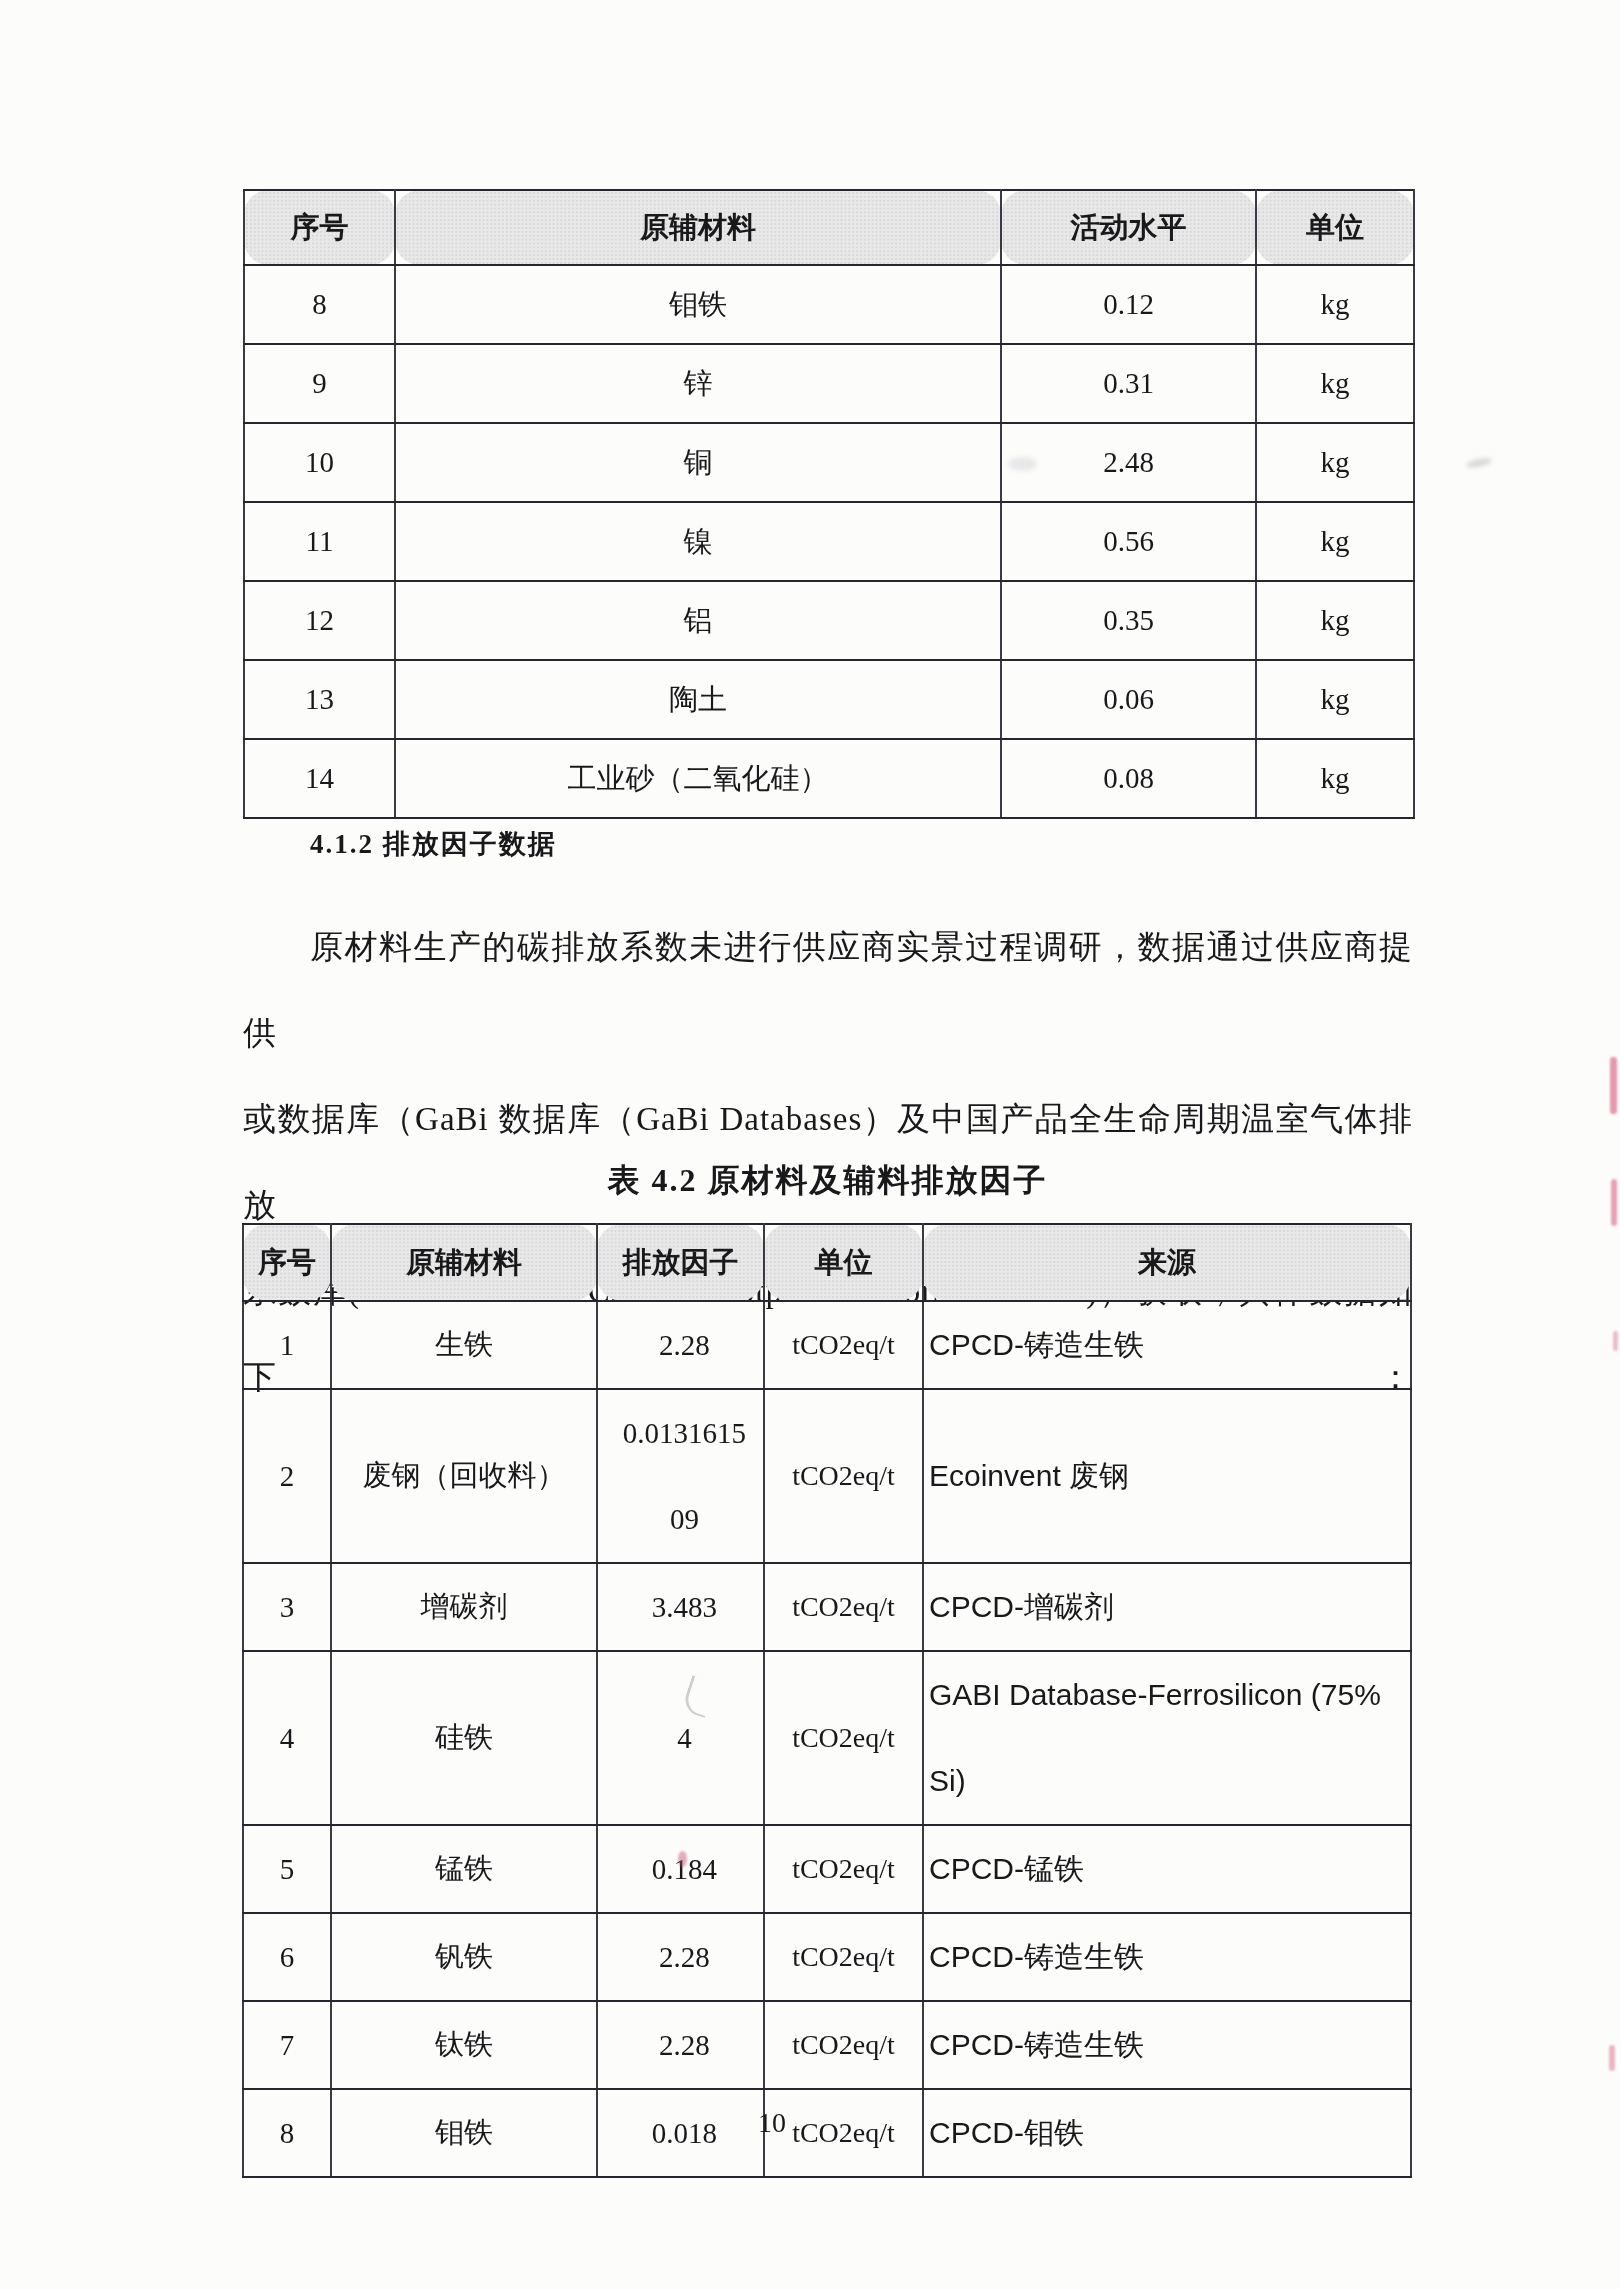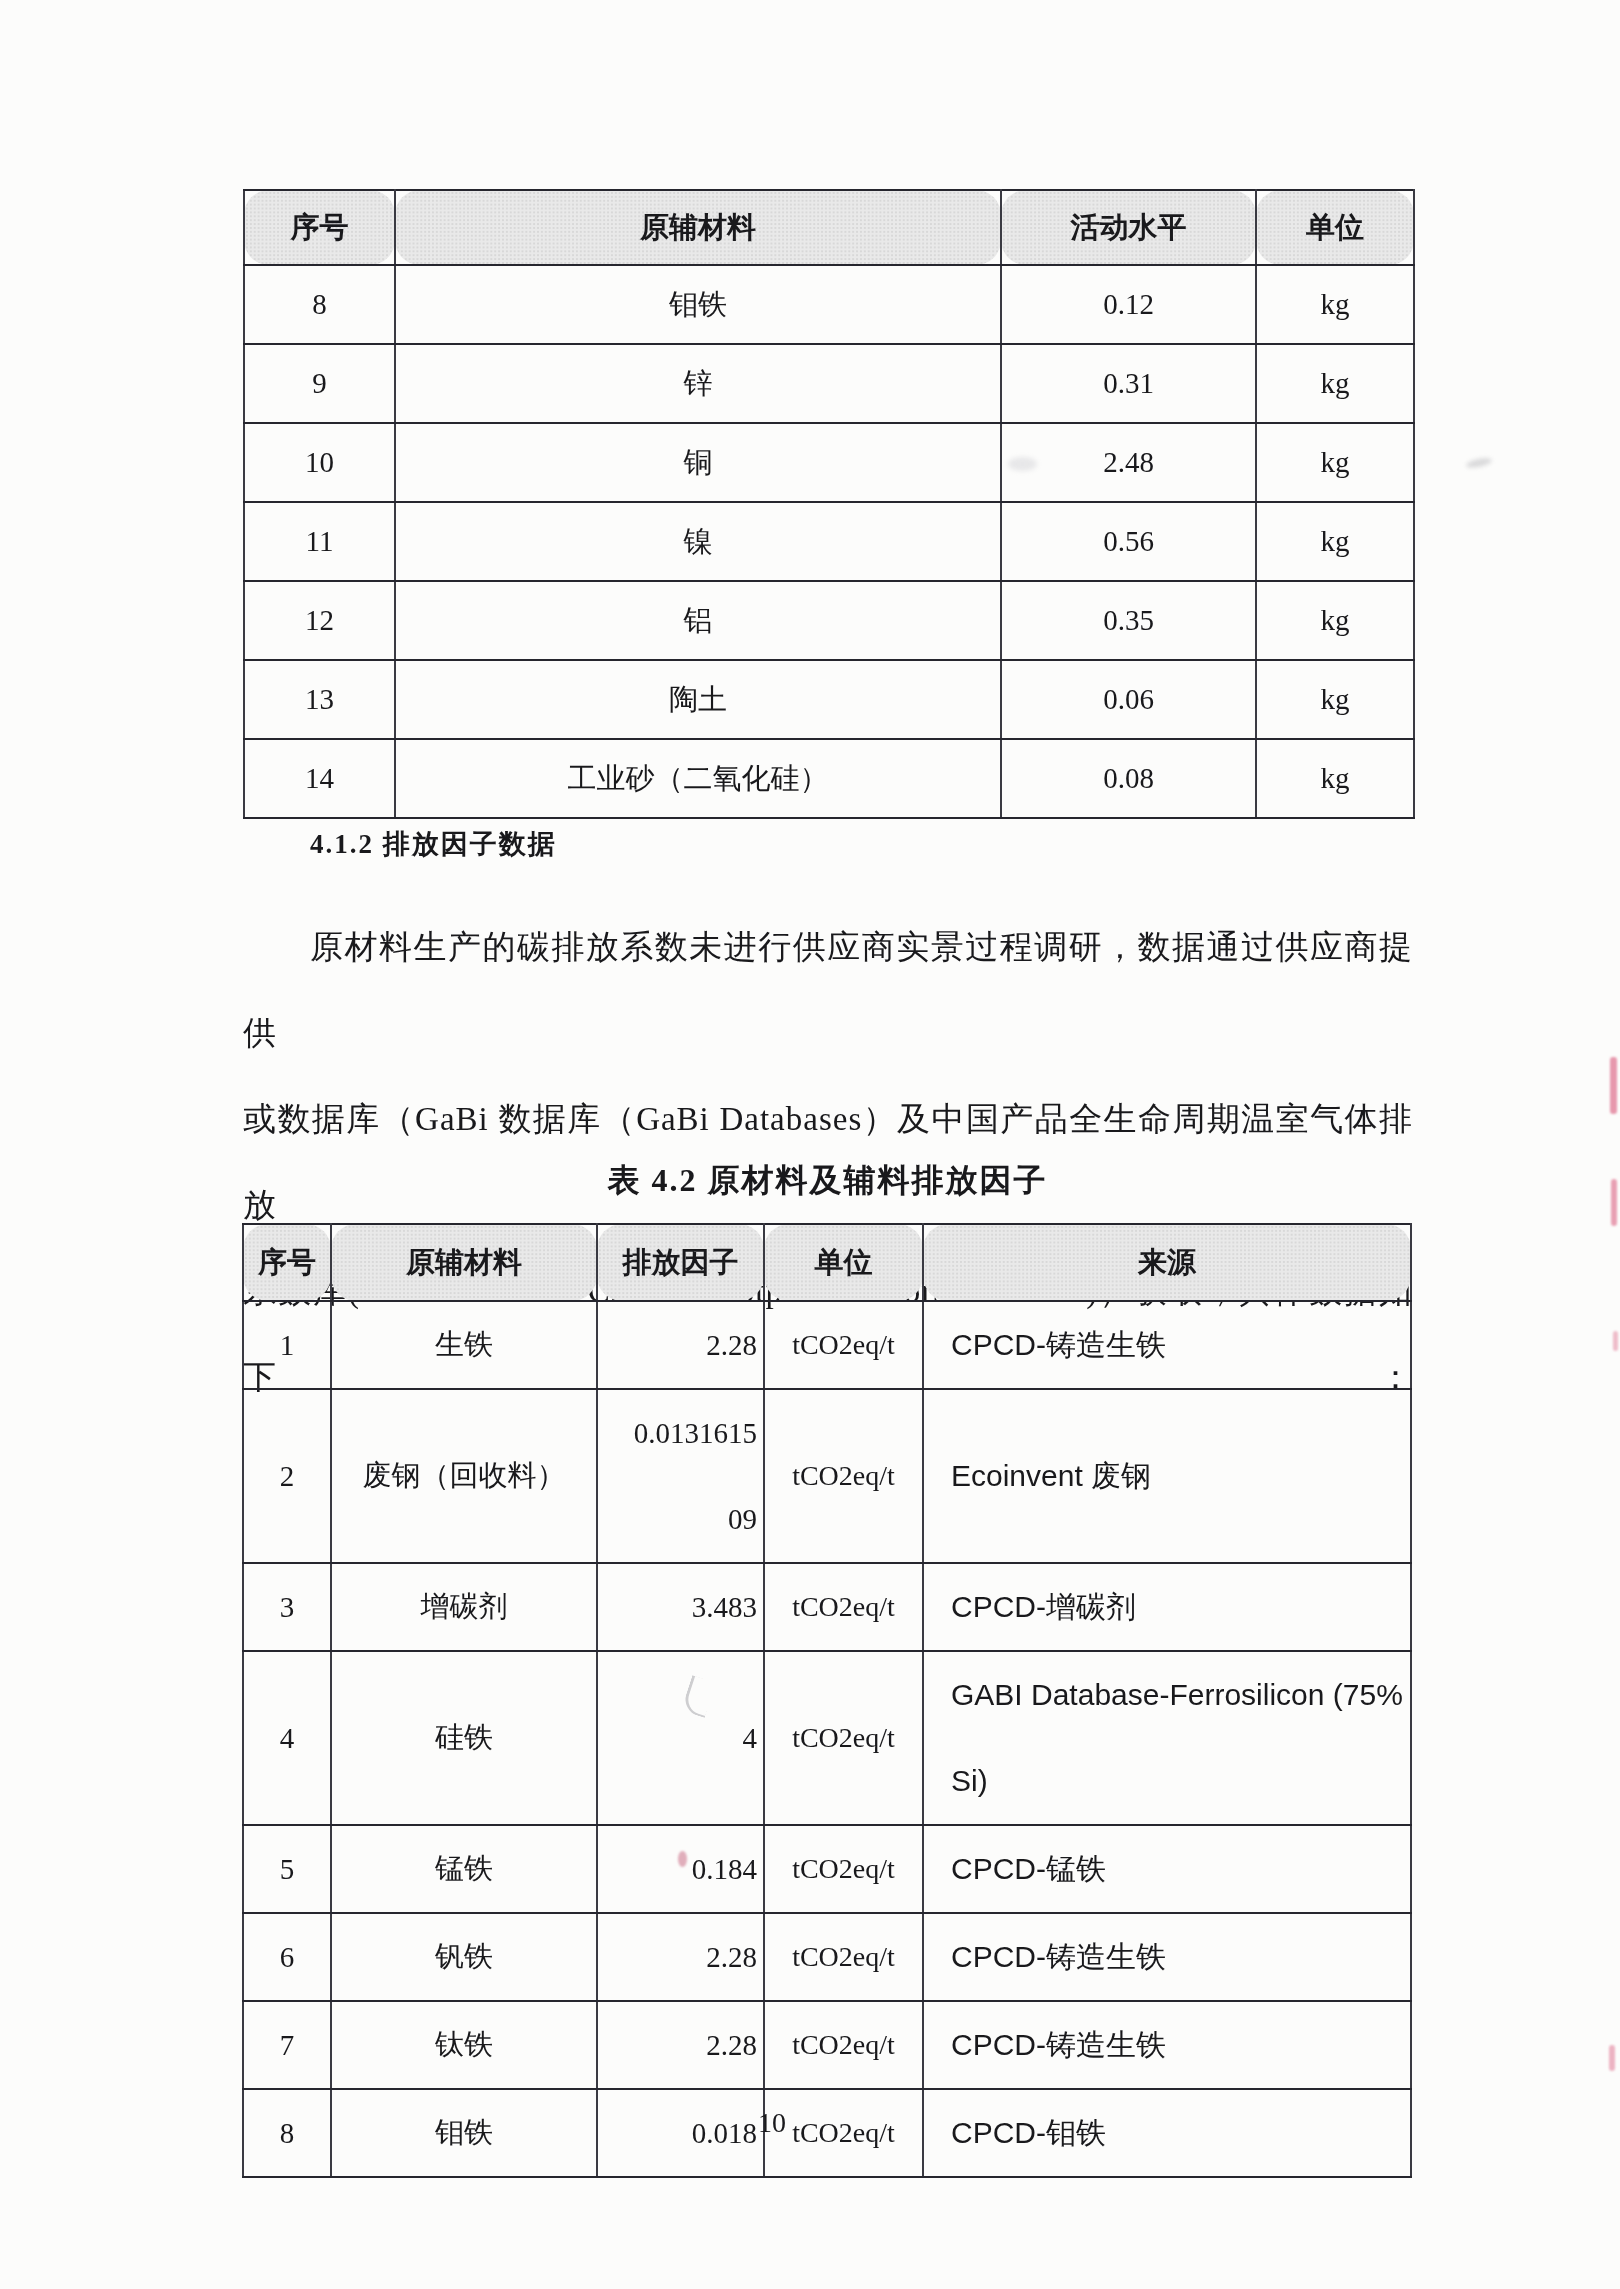--- a/index.html
+++ b/index.html
@@ -31,24 +31,24 @@
   #t1 td{ height:79px; }
   
   #t2{ top:1223px; left:242px; width:1167px; }
   #t2 th{ height:77px; }
   #t2 tr.h79  td{ height:77px; }
   #t2 tr.h161 td{ height:158px; }
   #t2 tr.h163 td{ height:160px; }
   #t2 tr.h77  td{ height:75px; }
   #t2 tr.h82  td{ height:80px; }
   #t2 tr.h83  td{ height:81px; }
-  #t2 td.factor{ text-align:right; padding-left:13.7px; white-space:pre-line; line-height:86px; }
+  #t2 td.factor{ text-align:center; padding-left:13.7px; white-space:pre-line; line-height:86px; }
   #t2 td.unitc{ font-size:28px; }
   #t2 td.source{
-    text-align:left; padding-left:27px; white-space:pre-line; line-height:86px;
+    text-align:left; padding-left:5px; white-space:pre-line; line-height:86px;
     font-family:"Liberation Sans", sans-serif; font-size:30px;
   }
   
   .heading{
     position:absolute; left:310px; top:823px; width:882px;
     font-size:27px; font-weight:bold; letter-spacing:2px; line-height:43px;
   }
   .para{
     position:absolute; left:243px; top:904px; width:1170px;
     font-size:33px; line-height:86px; letter-spacing:1px;

